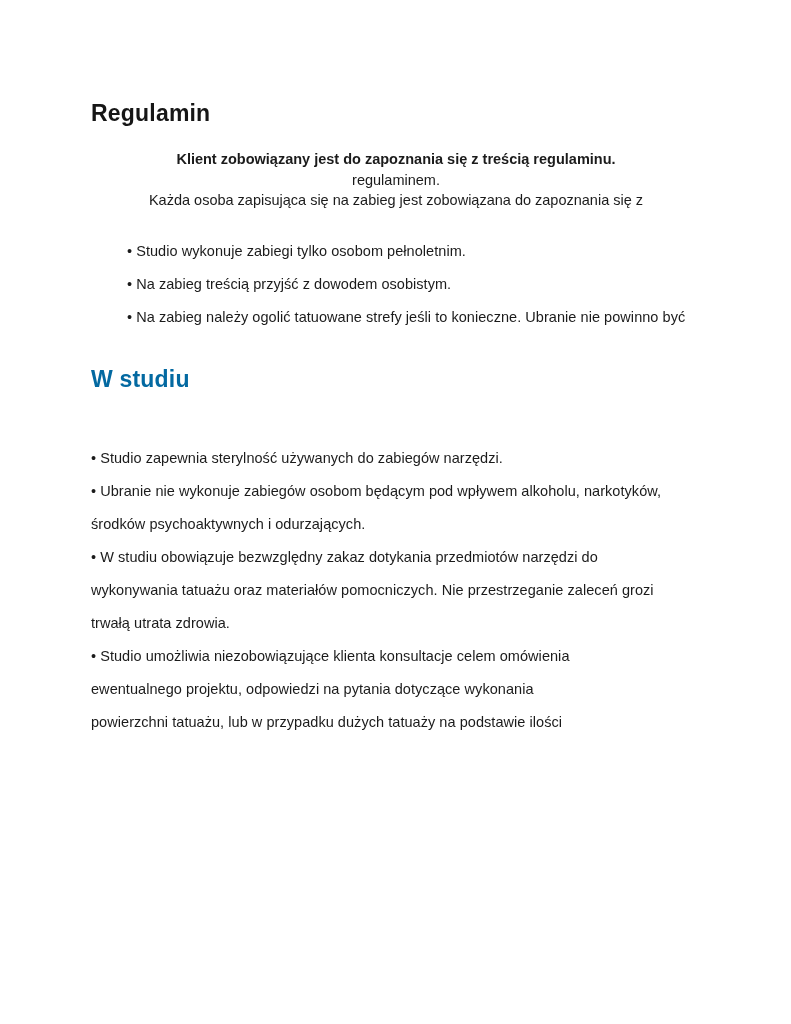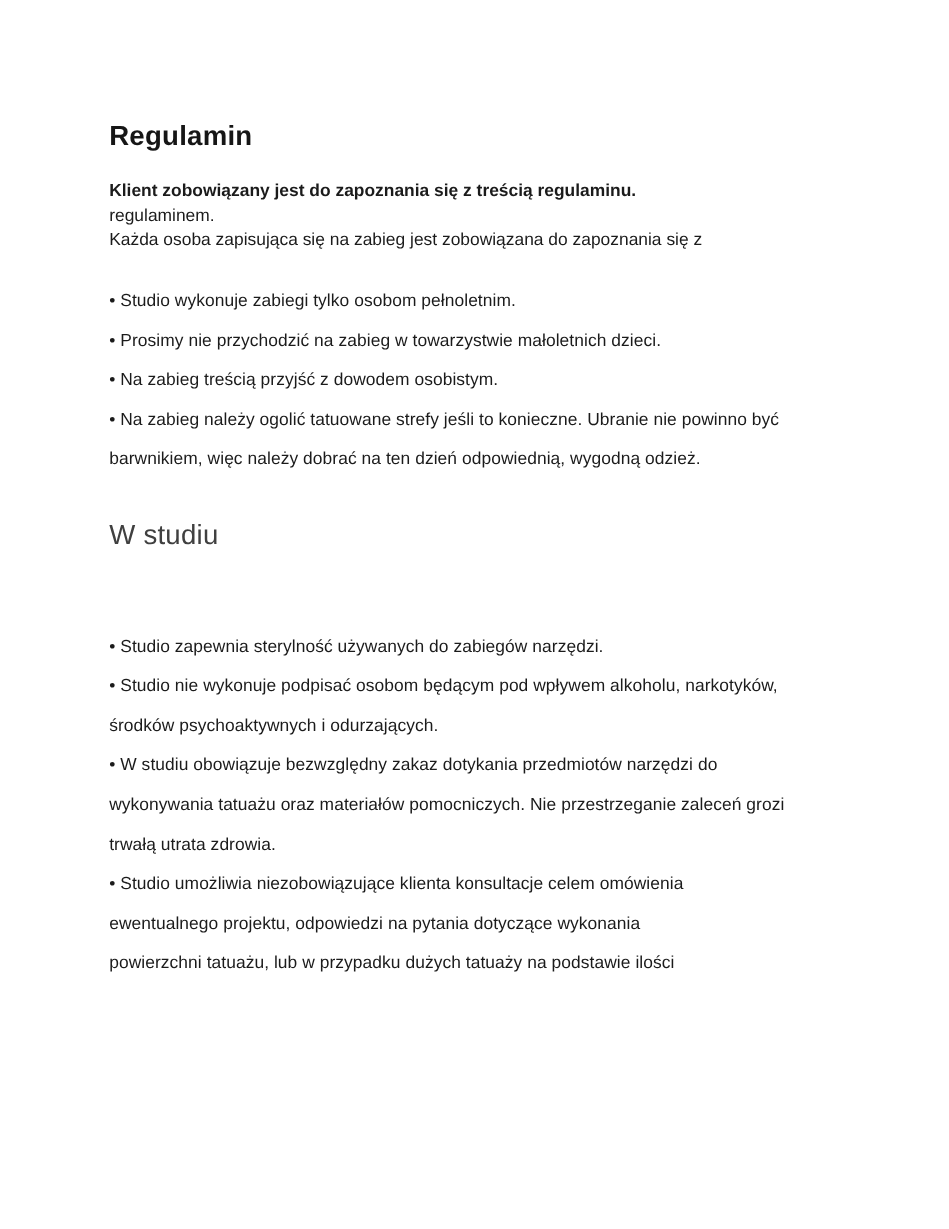--- a/index.html
+++ b/index.html
@@ -22,43 +22,45 @@
     font-size: 23px;
     font-weight: 700;
     line-height: 30px;
     color: #161616;
     letter-spacing: 0.2px;
   }
   .intro {
     margin-top: 21px;
     font-size: 14.5px;
     line-height: 20.5px;
+    text-align: center;
   }
   .intro .bold-line {
     font-weight: 700;
   }
   .line-list .line {
     font-size: 14.5px;
     line-height: 33px;
     white-space: nowrap;
     letter-spacing: 0.05px;
   }
   .list-1 {
     margin-top: 24px;
+    margin-left: 36px;
   }
   .section-title {
     margin-top: 30px;
     font-size: 23px;
-    font-weight: 400;
+    font-weight: 700;
     line-height: 30px;
-    color: #404040;
+    color: #0369a1;
     letter-spacing: 0.2px;
   }
   .list-2 {
-    margin-top: 63px;
+    margin-top: 48px;
   }
 </style>
 </head>
 <body>
 
 <div class="page">
 
   <h1 class="doc-title">Regulamin</h1>
 
   <div class="intro">
@@ -66,32 +68,30 @@
     <div class="line-list">
 
     <div class="intro-line">regulaminem.</div>
         <div class="intro-line">Każda osoba zapisująca się na zabieg jest zobowiązana do zapoznania się z</div>
       </div>
   </div>
 
   <div class="line-list list-1">
 
   <div class="line">• Studio wykonuje zabiegi tylko osobom pełnoletnim.</div>
-      <div class="line">• Prosimy nie przychodzić na zabieg w towarzystwie małoletnich dzieci.</div>
       <div class="line">• Na zabieg treścią przyjść z dowodem osobistym.</div>
       <div class="line">• Na zabieg należy ogolić tatuowane strefy jeśli to konieczne. Ubranie nie powinno być</div>
-      <div class="line">barwnikiem, więc należy dobrać na ten dzień odpowiednią, wygodną odzież.</div>
     </div>
 
   <h2 class="section-title">W studiu</h2>
 
   <div class="line-list list-2">
 
   <div class="line">• Studio zapewnia sterylność używanych do zabiegów narzędzi.</div>
-      <div class="line">• Studio nie wykonuje podpisać osobom będącym pod wpływem alkoholu, narkotyków,</div>
+      <div class="line">• Ubranie nie wykonuje zabiegów osobom będącym pod wpływem alkoholu, narkotyków,</div>
       <div class="line">środków psychoaktywnych i odurzających.</div>
       <div class="line">• W studiu obowiązuje bezwzględny zakaz dotykania przedmiotów narzędzi do</div>
       <div class="line">wykonywania tatuażu oraz materiałów pomocniczych. Nie przestrzeganie zaleceń grozi</div>
       <div class="line">trwałą utrata zdrowia.</div>
       <div class="line">• Studio umożliwia niezobowiązujące klienta konsultacje celem omówienia</div>
       <div class="line">ewentualnego projektu, odpowiedzi na pytania dotyczące wykonania</div>
       <div class="line">powierzchni tatuażu, lub w przypadku dużych tatuaży na podstawie ilości</div>
     </div>
 
 </div>

